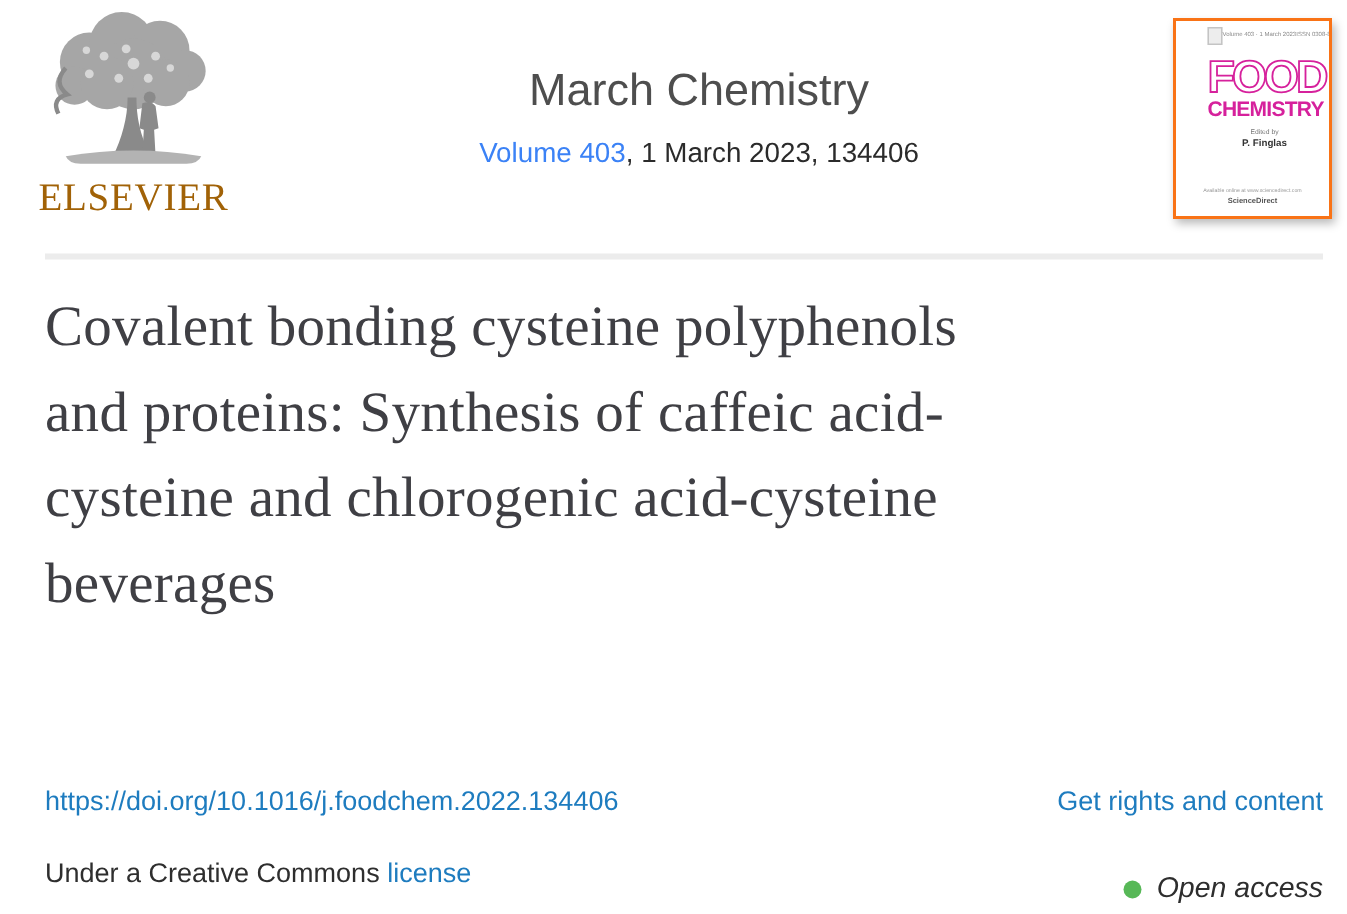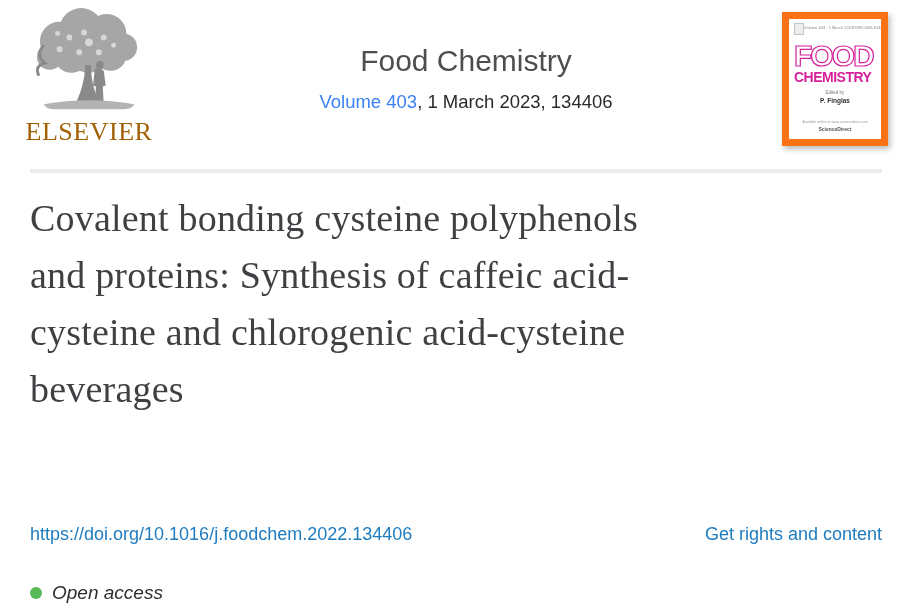--- a/index.html
+++ b/index.html
@@ -26,23 +26,23 @@
 
   
   .journal-header { position:absolute; left:160px; top:44px; width:612px; text-align:center; }
   .journal-title { font-size:30px; font-weight:400; color:#4e4e4e; }
   .journal-issue { margin-top:13px; font-size:18.5px; color:#2b2b2b; }
   .volume-link { color:#3b82f6; text-decoration:none; cursor:pointer; }
 
   
   .cover {
     position:absolute; left:782px; top:12px; width:106px; height:134px;
-    background:#fff; border:7px solid #f97316;
+    background:#fff; border:2px solid #f97316;
     box-shadow:2px 3px 6px rgba(0,0,0,0.28);
-    cursor:pointer; overflow:hidden;
+    cursor:pointer; overflow:hidden;padding-left:16px;
   }
   .cover-top { display:flex; justify-content:space-between; align-items:flex-start; padding:4px 5px 0 5px; }
   .cover-logo-box { width:10px; height:12px; background:#ededed; border:1px solid #c4c4c4; flex:0 0 auto; }
   .cover-top-meta { font-size:4px; color:#8a8a8a; margin-top:2px; white-space:nowrap; }
   .cover-issn { font-size:4px; color:#8a8a8a; margin-top:2px; white-space:nowrap; }
   .cover-title-svg { display:block; margin:4px 0 0 2px; }
   .cover-editor { text-align:center; margin-top:1px; line-height:1.4; }
   .cover-editor-label { font-size:4.5px; color:#777; }
   .cover-editor-name { font-size:6.5px; color:#333; font-weight:bold; }
   .cover-footer { position:absolute; bottom:6px; left:0; right:0; text-align:center; line-height:1.5; }
@@ -111,21 +111,21 @@
       <path d="M14 38 q-9 10 1 18 q-11 3 -6 13" fill="none" stroke="#8a8a8a" stroke-width="3"></path>
       <path d="M56 58 C56 72 52 86 46 98 L72 98 C64 84 62 70 62 58 Z" fill="#8a8a8a"></path>
       <circle cx="71" cy="58" r="4" fill="#8a8a8a"></circle>
       <path d="M66 62 q6 -2 9 2 l2 15 l-3 1 l1 18 h-9 l1 -18 l-3 -1 Z" fill="#8a8a8a"></path>
       <path d="M14 98 Q60 90 106 98 q-2 5 -10 5 H24 q-8 0 -10 -5 Z" fill="#b3b3b3"></path>
     </svg>
     <div class="elsevier-wordmark">ELSEVIER</div>
   </a>
 
   <div class="journal-header">
-    <div class="journal-title">Food Chemistry</div>
+    <div class="journal-title">March Chemistry</div>
     <div class="journal-issue">
       <a class="volume-link">Volume 403</a><span>, 1 March 2023, 134406</span>
     </div>
   </div>
 
   <div class="cover">
     <div class="cover-top">
       <div class="cover-logo-box"></div>
       <div class="cover-top-meta">Volume 403 · 1 March 2023</div>
       <div class="cover-issn">ISSN 0308-8146</div>
@@ -152,19 +152,22 @@
     <span class="line">cysteine and chlorogenic acid-cysteine</span>
     <span class="line">beverages</span>
   </h1>
 
   <div class="doi-row">
     <a class="doi-link">https://doi.org/10.1016/j.foodchem.2022.134406</a>
     <a class="rights-link">Get rights and content</a>
   </div>
 
   <div class="license-row">
+    <div class="license-left">
+      <span class="license-prefix">Under a Creative Commons</span><a class="license-link">license</a>
+    </div>
     <div class="open-access">
       <span class="oa-dot"></span>
       <span class="oa-label">Open access</span>
     </div>
   </div>
 
 </div>
 
 </body></html>

